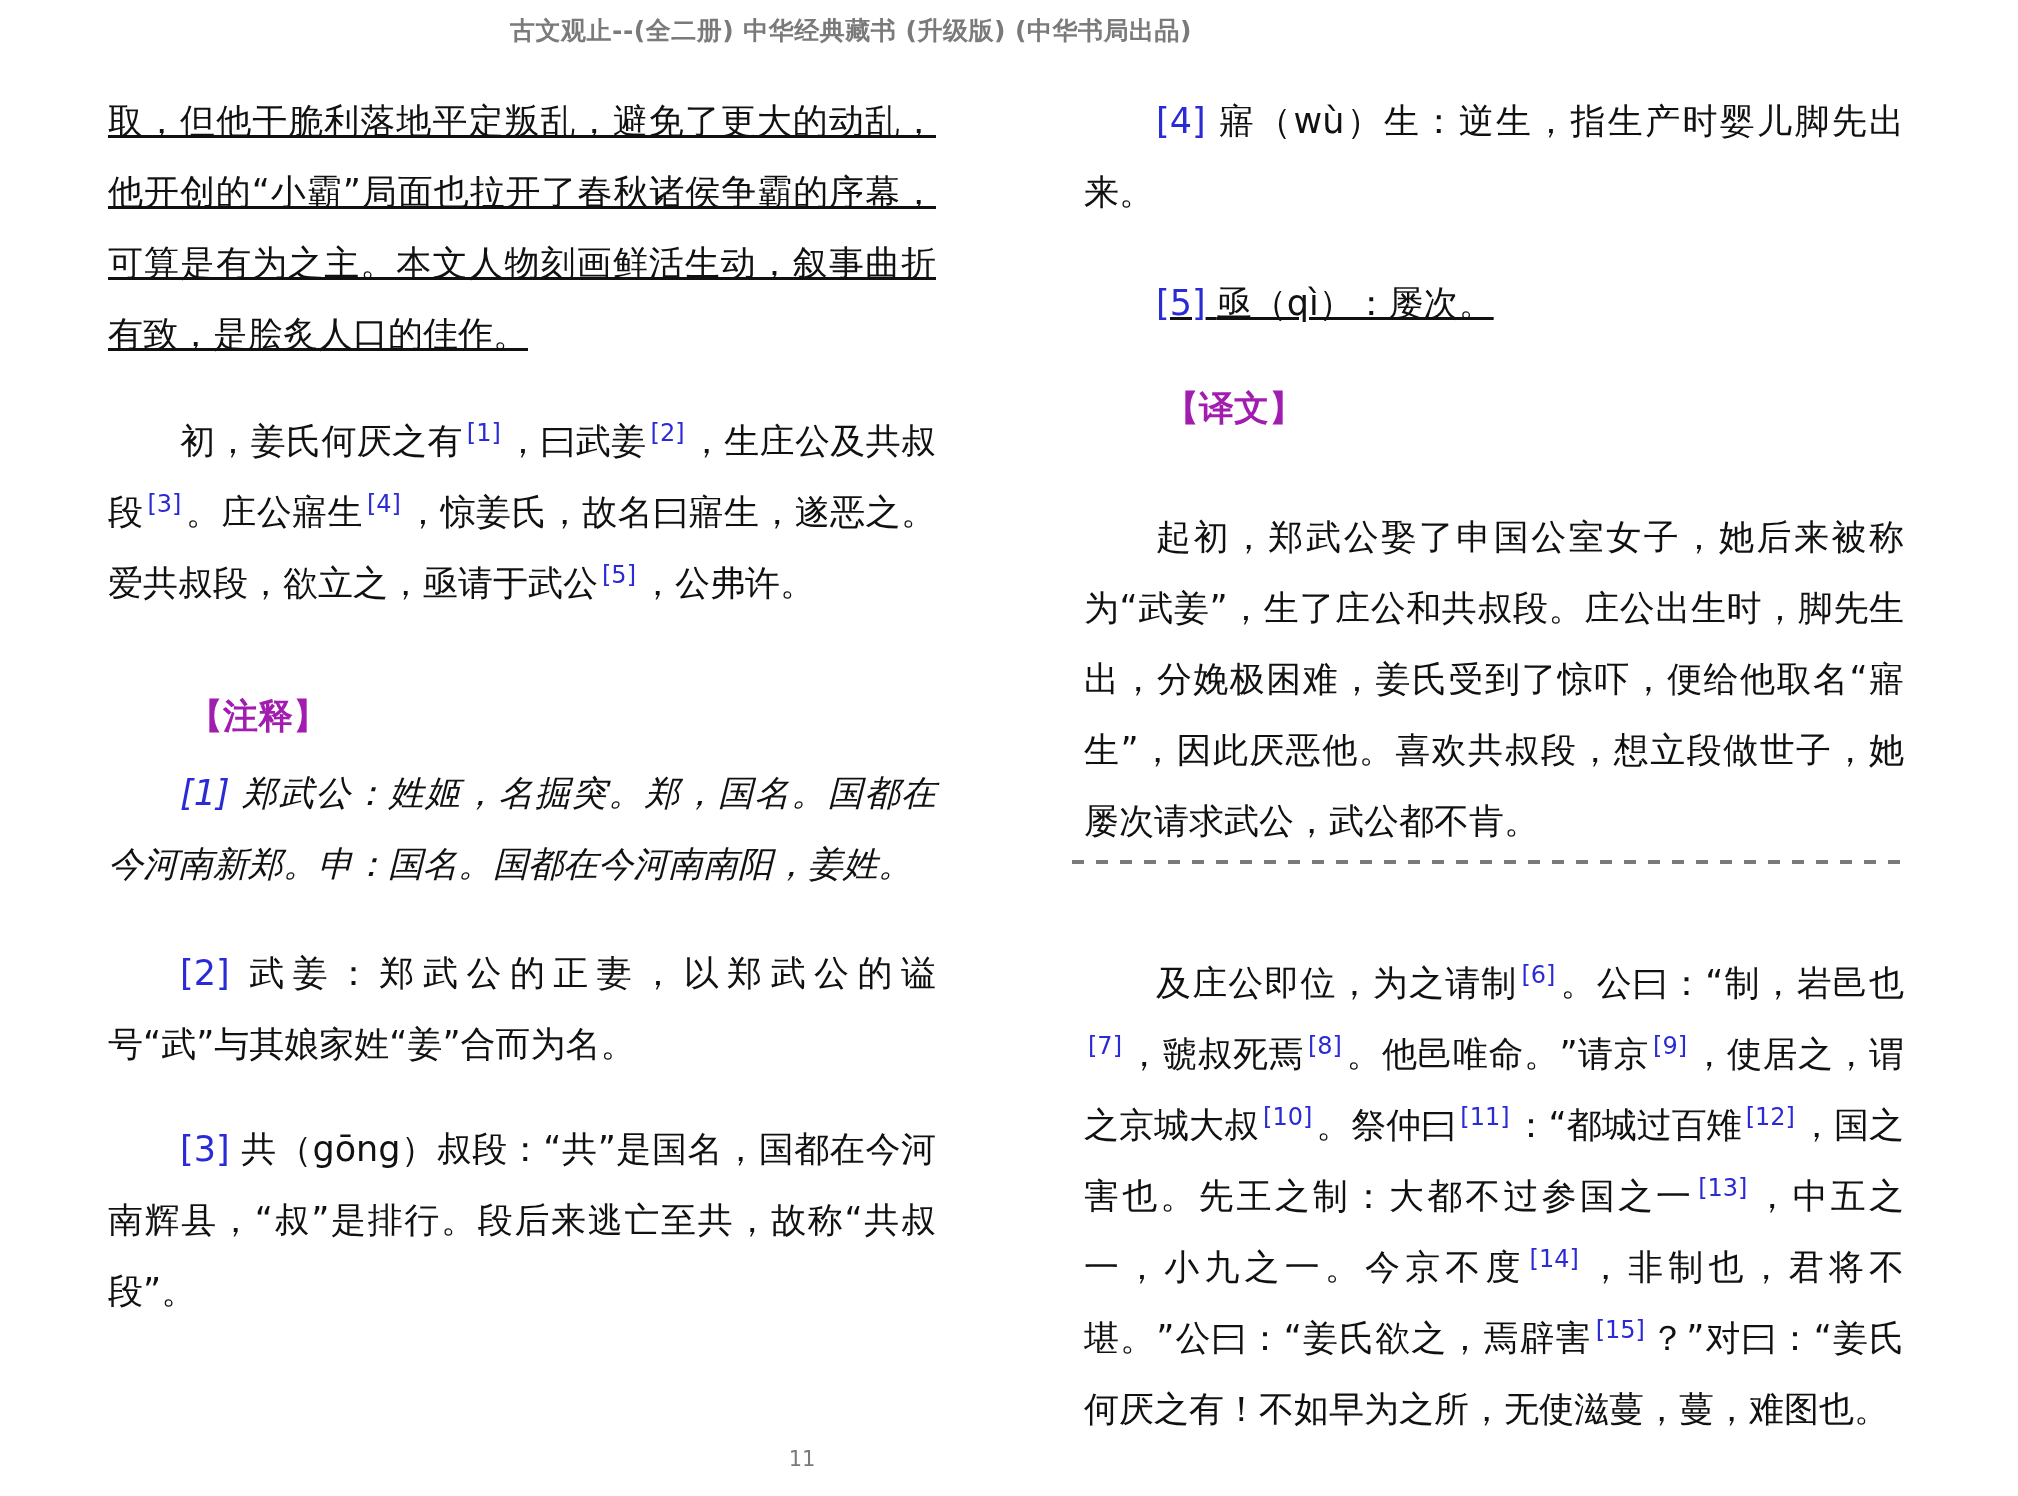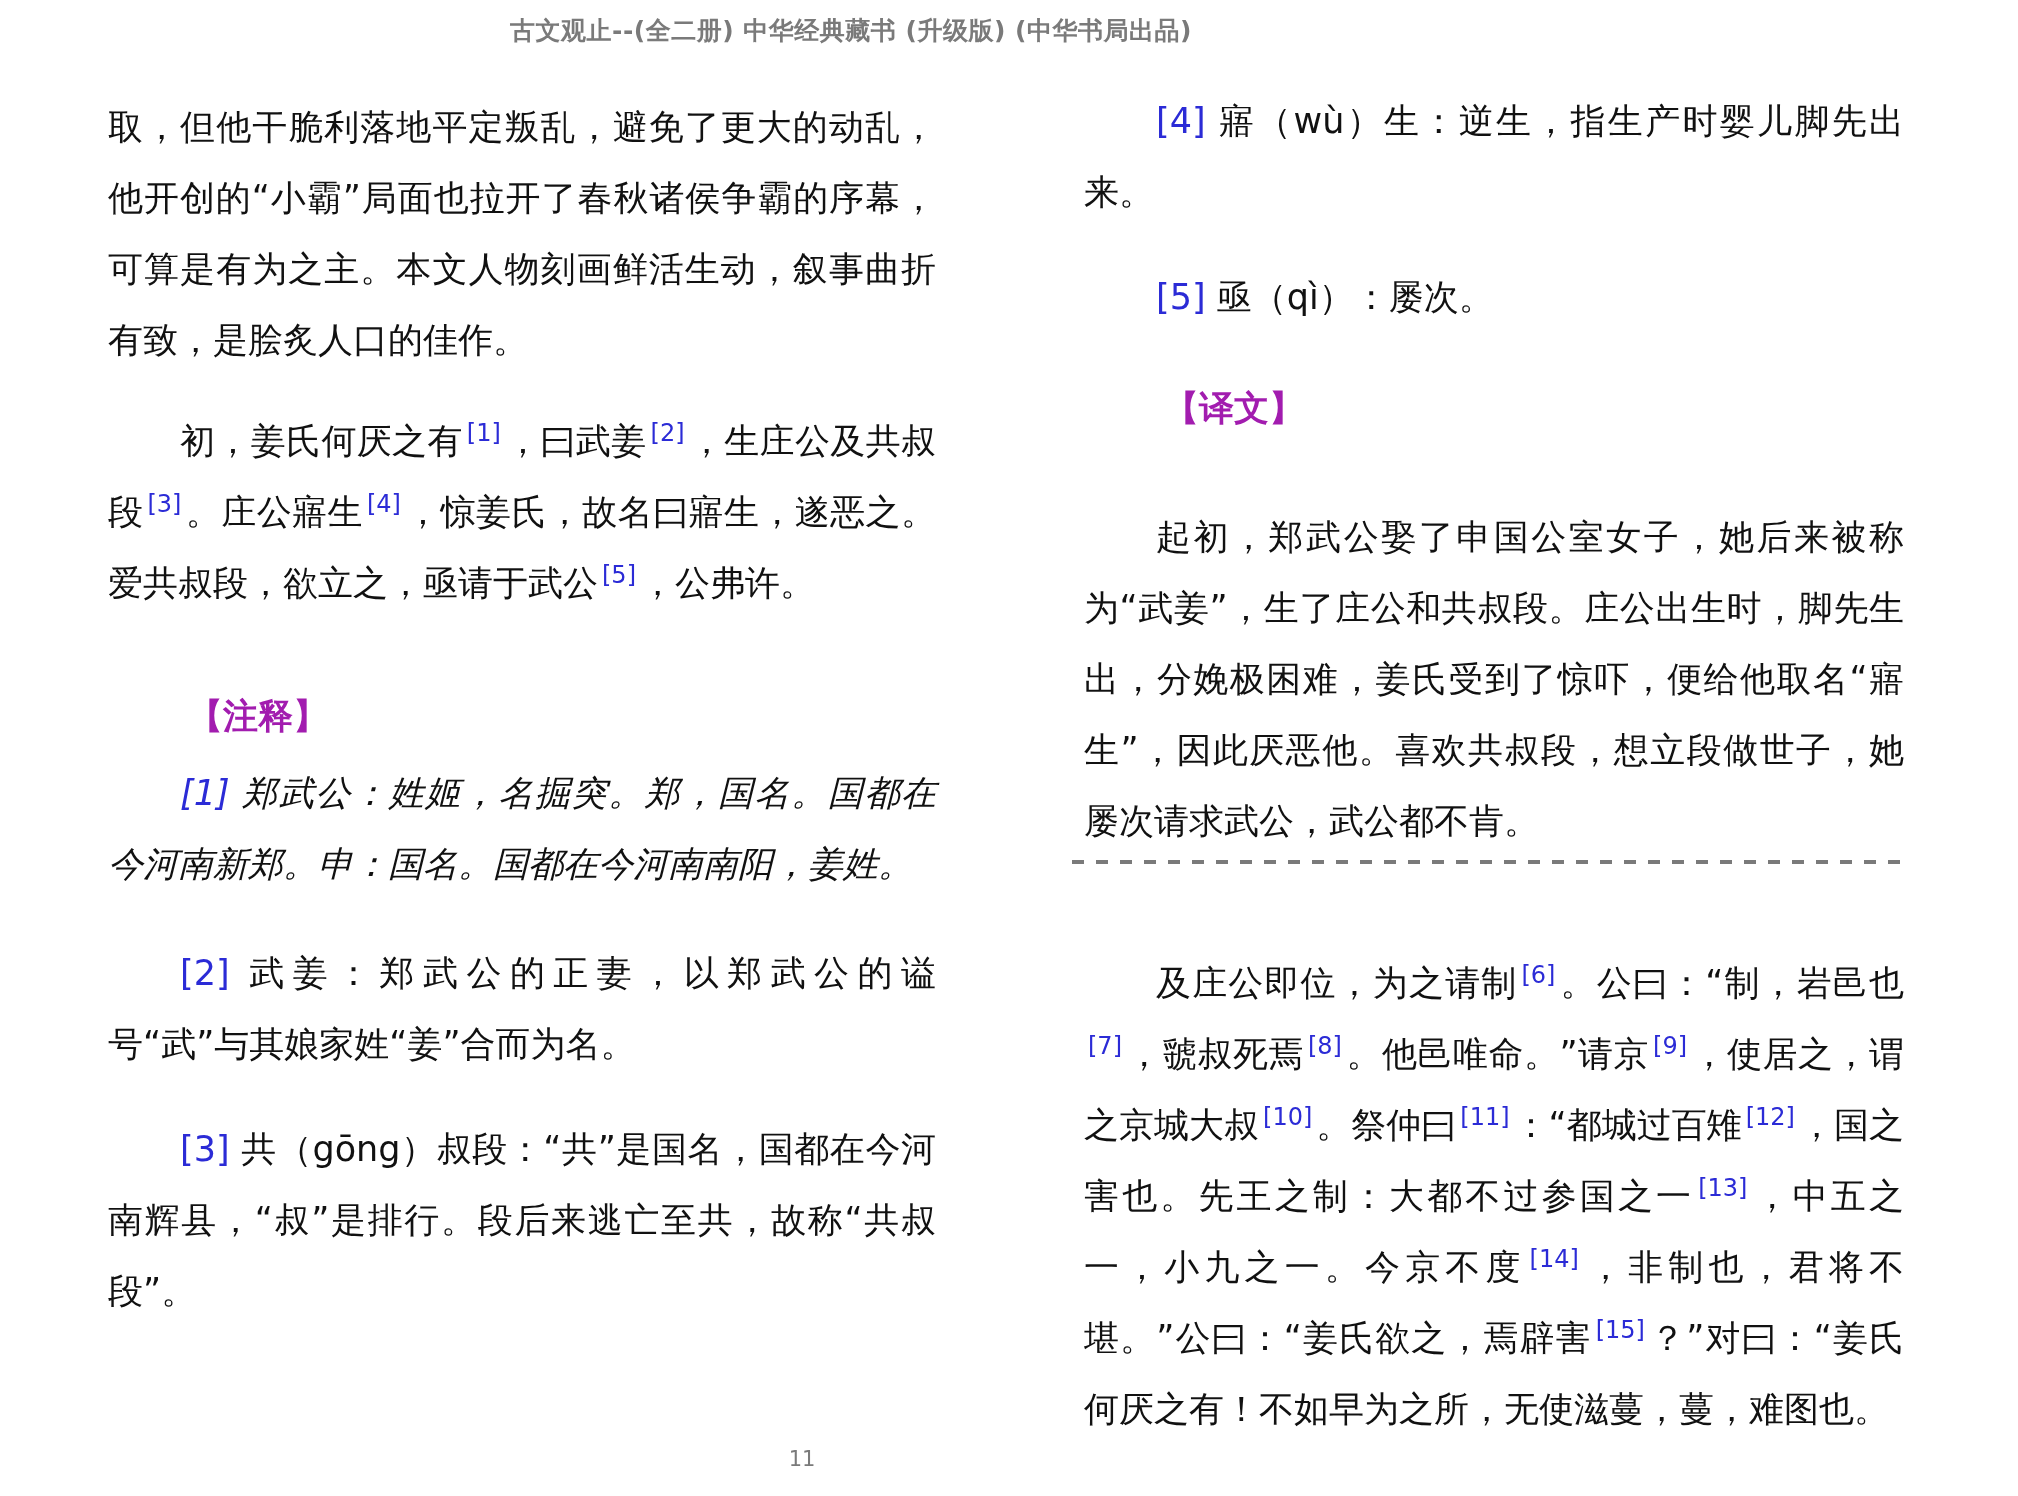--- a/index.html
+++ b/index.html
@@ -39,21 +39,21 @@
       position: absolute; top: 1447px; left: 0; width: 1604px; text-align: center;
       font-size: 21px; color: #7a7a7a;
     }
   </style>
 </head>
 <body>
 
 <div class="header">古文观止--(全二册) 中华经典藏书 (升级版) (中华书局出品)</div>
 
 <div class="col col-left">
-  <p class="para" style="top:92px;">取，但他干脆利落地平定叛乱，避免了更大的动乱，他开创的“小霸”局面也拉开了春秋诸侯争霸的序幕，可算是有为之主。本文人物刻画鲜活生动，叙事曲折有致，是脍炙人口的佳作。</p>
+  <p class="para" style="top:86px;text-decoration:underline;">取，但他干脆利落地平定叛乱，避免了更大的动乱，他开创的“小霸”局面也拉开了春秋诸侯争霸的序幕，可算是有为之主。本文人物刻画鲜活生动，叙事曲折有致，是脍炙人口的佳作。</p>
 
   <p class="para indent" style="top:406px;">
     <span>初，姜氏何厌之有</span><sup class="ref">[1]</sup><span>，曰武姜</span><sup class="ref">[2]</sup><span>，生庄公及共叔段</span><sup class="ref">[3]</sup><span>。庄公寤生</span><sup class="ref">[4]</sup><span>，惊姜氏，故名曰寤生，遂恶之。爱共叔段，欲立之，亟请于武公</span><sup class="ref">[5]</sup><span>，公弗许。</span>
   </p>
 
   <div class="section-title" style="top:681px; left:80px;">【注释】</div>
 
   <p class="para indent" style="top:758px;font-style:italic;">
     <span class="note-num">[1]</span> <span>郑武公：姓姬，名掘突。郑，国名。国都在今河南新郑。申：国名。国都在今河南南阳，姜姓。</span>
   </p>
@@ -65,21 +65,21 @@
   <p class="para indent" style="top:1114px;">
     <span class="note-num">[3]</span> <span>共（gōng）叔段：“共”是国名，国都在今河南辉县，“叔”是排行。段后来逃亡至共，故称“共叔段”。</span>
   </p>
 </div>
 
 <div class="col col-right">
   <p class="para indent" style="top:86px;">
     <span class="note-num">[4]</span> <span>寤（wù）生：逆生，指生产时婴儿脚先出来。</span>
   </p>
 
-  <p class="para indent" style="top:262px;">
+  <p class="para indent" style="top:268px;text-decoration:underline;">
     <span class="note-num">[5]</span> <span>亟（qì）：屡次。</span>
   </p>
 
   <div class="section-title" style="top:373px; left:80px;">【译文】</div>
 
   <p class="para indent" style="top:502px;">起初，郑武公娶了申国公室女子，她后来被称为“武姜”，生了庄公和共叔段。庄公出生时，脚先生出，分娩极困难，姜氏受到了惊吓，便给他取名“寤生”，因此厌恶他。喜欢共叔段，想立段做世子，她屡次请求武公，武公都不肯。</p>
 </div>
 
 <div class="dashed"></div>
 

